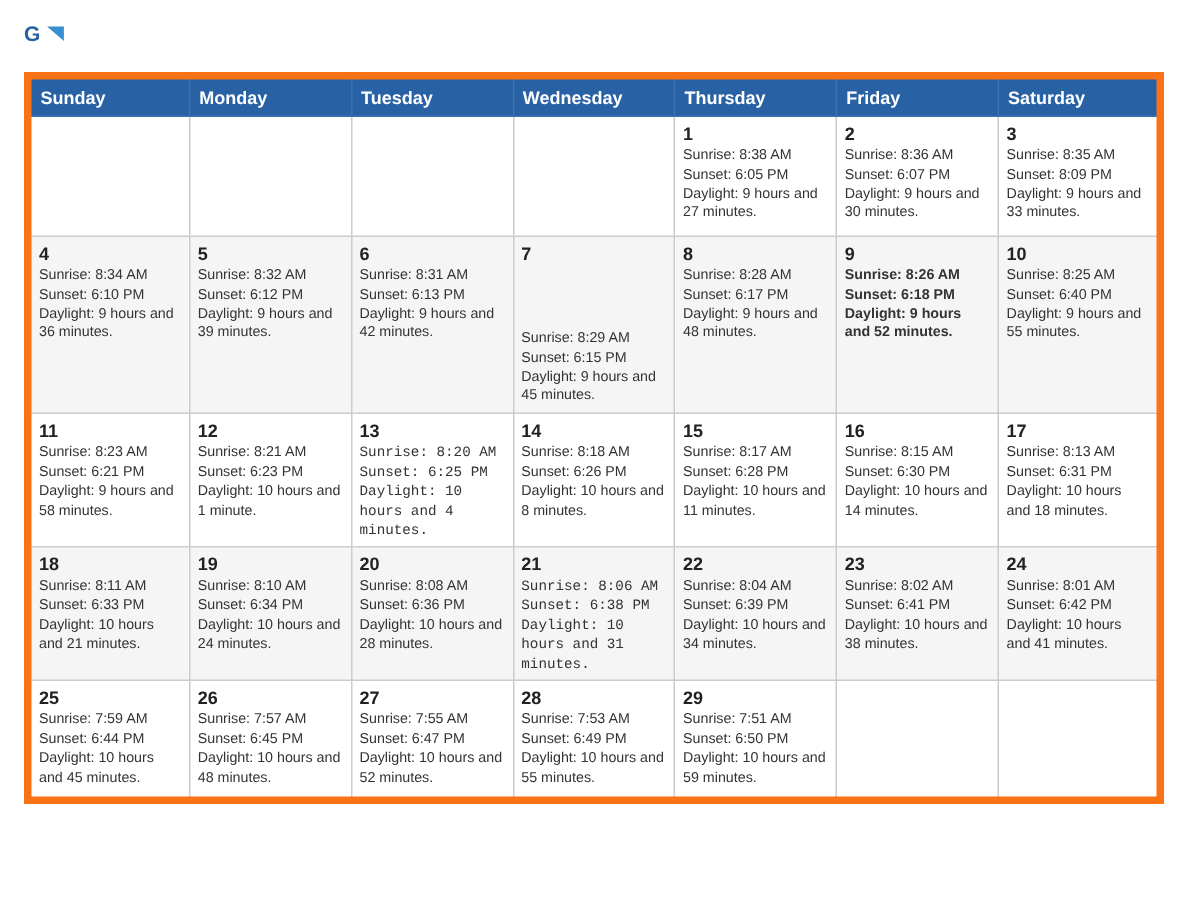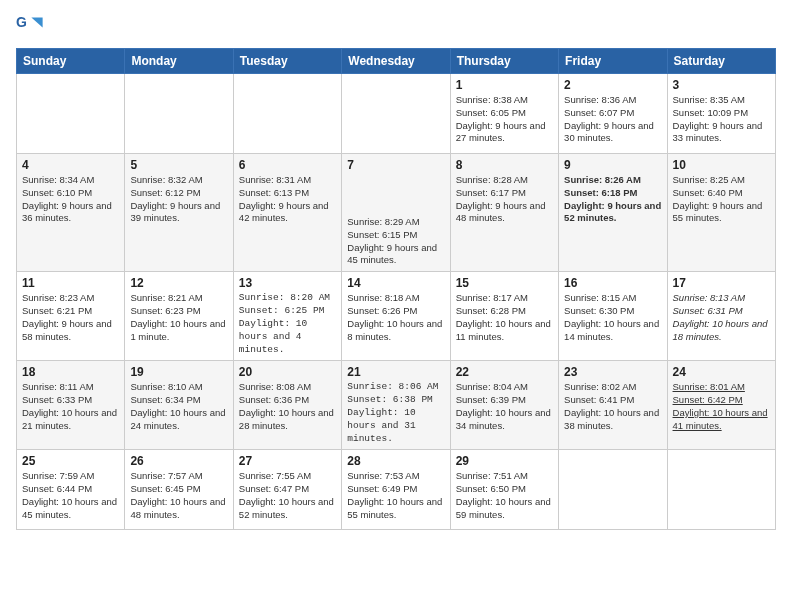--- a/index.html
+++ b/index.html
@@ -48,21 +48,21 @@
       font-weight: normal;
       color: #222;
     }
     .location {
       font-size: 14px;
       color: #444;
     }
     .calendar {
       width: 100%;
       border-collapse: collapse;
-      border: 1px solid #f97316;
+      border: 5px solid #f97316;
     }
     .calendar th {
       background: #2962a4;
       color: #fff;
       font-size: 12px;
       font-weight: bold;
       padding: 5px 6px;
       text-align: left;
       border: 1px solid #3a72b4;
     }
@@ -142,21 +142,21 @@
           </td>
           <td>
             <span class="day-number">2</span>
             <div class="day-info" style="white-space: pre-line;">Sunrise: 8:36 AM
 Sunset: 6:07 PM
 Daylight: 9 hours and 30 minutes.</div>
           </td>
           <td>
             <span class="day-number">3</span>
             <div class="day-info" style="white-space: pre-line;">Sunrise: 8:35 AM
-Sunset: 10:09 PM
+Sunset: 8:09 PM
 Daylight: 9 hours and 33 minutes.</div>
           </td>
         </tr>
         <tr>
           <td>
             <span class="day-number">4</span>
             <div class="day-info" style="white-space: pre-line;">Sunrise: 8:34 AM
 Sunset: 6:10 PM
 Daylight: 9 hours and 36 minutes.</div>
           </td>
@@ -229,21 +229,21 @@
 Daylight: 10 hours and 11 minutes.</div>
           </td>
           <td>
             <span class="day-number">16</span>
             <div class="day-info" style="white-space: pre-line;">Sunrise: 8:15 AM
 Sunset: 6:30 PM
 Daylight: 10 hours and 14 minutes.</div>
           </td>
           <td>
             <span class="day-number">17</span>
-            <div class="day-info" style="white-space: pre-line; font-style: italic;">Sunrise: 8:13 AM
+            <div class="day-info" style="white-space: pre-line;">Sunrise: 8:13 AM
 Sunset: 6:31 PM
 Daylight: 10 hours and 18 minutes.</div>
           </td>
         </tr>
         <tr>
           <td>
             <span class="day-number">18</span>
             <div class="day-info" style="white-space: pre-line;">Sunrise: 8:11 AM
 Sunset: 6:33 PM
 Daylight: 10 hours and 21 minutes.</div>
@@ -273,21 +273,21 @@
 Daylight: 10 hours and 34 minutes.</div>
           </td>
           <td>
             <span class="day-number">23</span>
             <div class="day-info" style="white-space: pre-line;">Sunrise: 8:02 AM
 Sunset: 6:41 PM
 Daylight: 10 hours and 38 minutes.</div>
           </td>
           <td>
             <span class="day-number">24</span>
-            <div class="day-info" style="white-space: pre-line; text-decoration: underline;">Sunrise: 8:01 AM
+            <div class="day-info" style="white-space: pre-line;">Sunrise: 8:01 AM
 Sunset: 6:42 PM
 Daylight: 10 hours and 41 minutes.</div>
           </td>
         </tr>
         <tr>
           <td>
             <span class="day-number">25</span>
             <div class="day-info" style="white-space: pre-line;">Sunrise: 7:59 AM
 Sunset: 6:44 PM
 Daylight: 10 hours and 45 minutes.</div>

